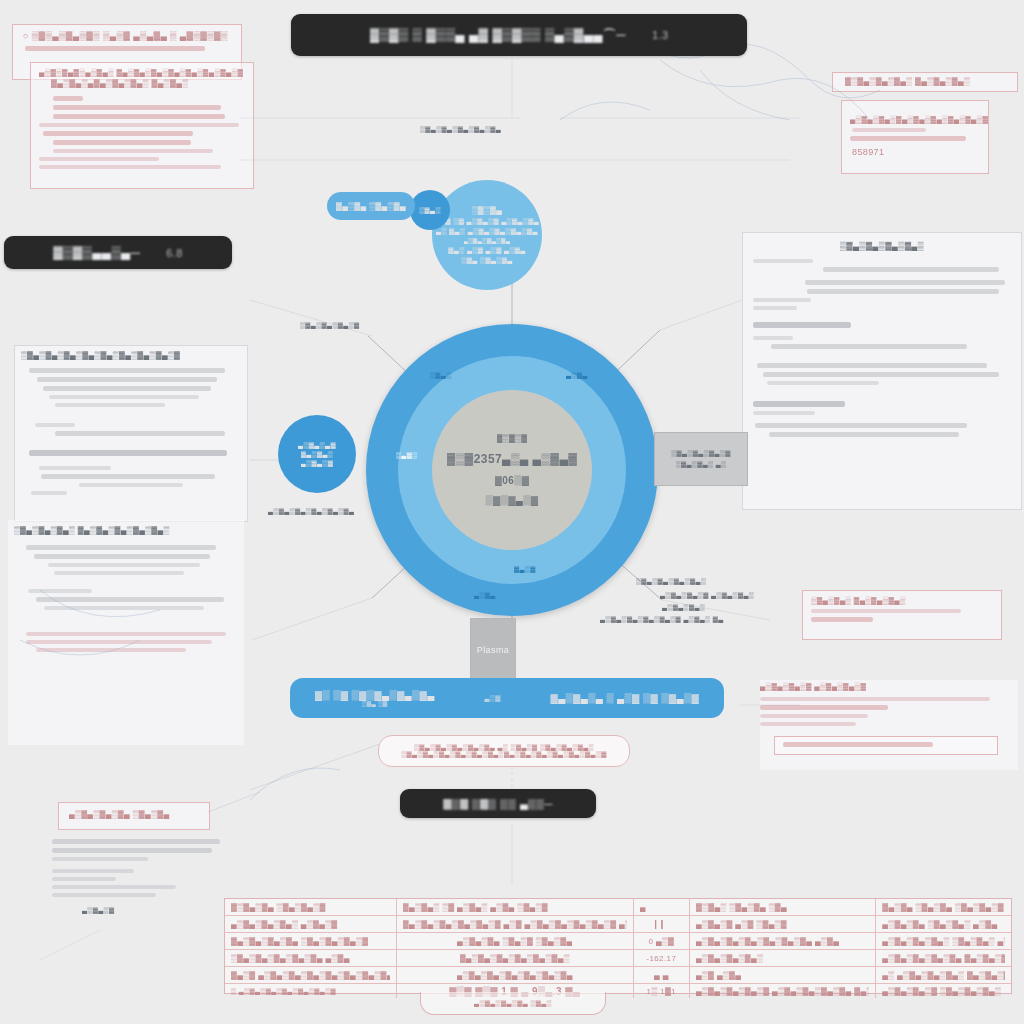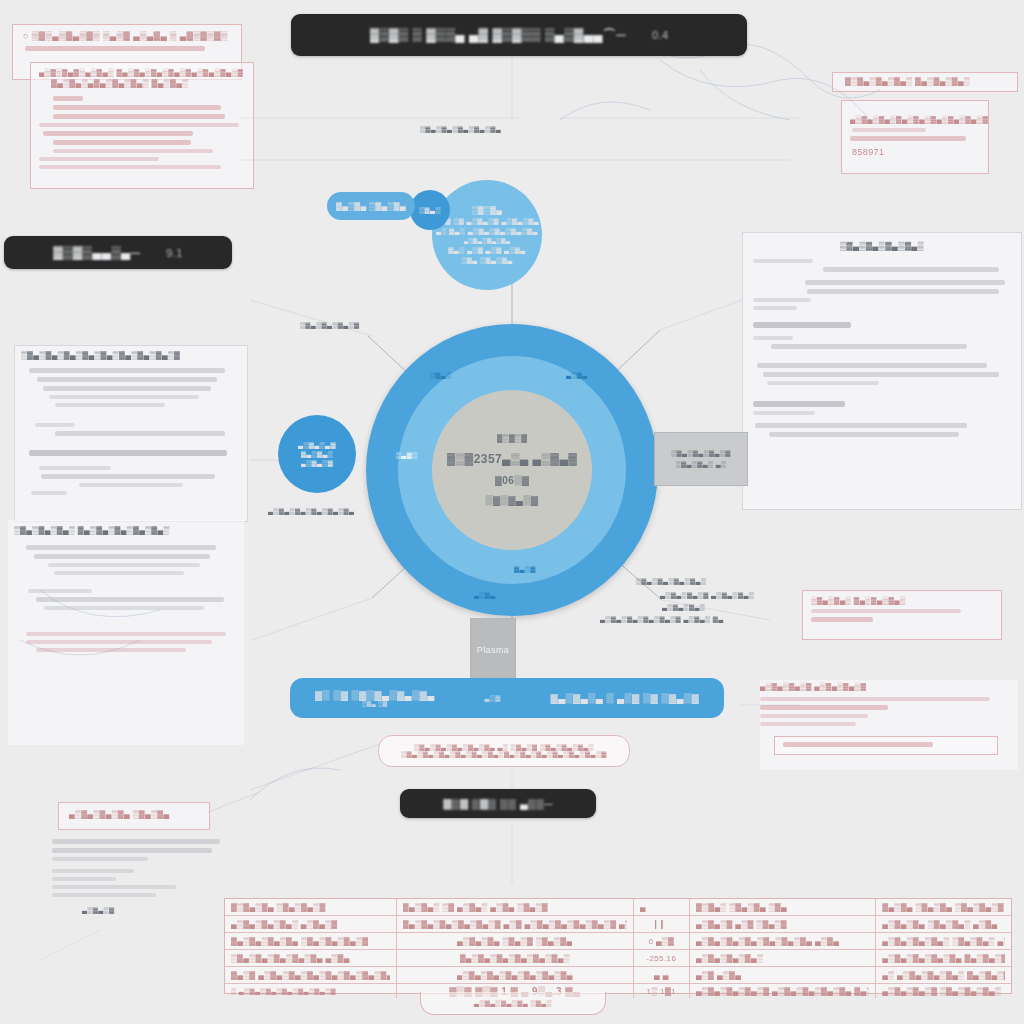--- a/index.html
+++ b/index.html
@@ -129,21 +129,21 @@
       <div class="tline" style="width:188px;margin-left:10px;"></div>
       <div class="tline thin" style="width:160px;margin-left:18px;"></div>
       <div class="tline red thin" style="width:200px;margin-top:22px;"></div>
       <div class="tline red thin" style="width:186px;"></div>
       <div class="tline red thin" style="width:150px;margin-left:10px;"></div>
     </div>
   </div>
 
   <div class="darkbar" style="left:4px;top:236px;width:228px;height:33px;">
     <span class="t blurtxt wht">▓▒▓▒▄▄▒▄─</span>
-    <span class="n blurtxt wht">9.1</span>
+    <span class="n blurtxt wht">6.8</span>
   </div>
 
   <div class="panel red" style="left:58px;top:802px;width:150px;height:26px;">
     <div class="blurtxt red" style="font-size:8px;padding:7px 0 0 10px;">▄▒▓▄▒▓▄▒▓▄ ▒▓▄▒▓▄</div>
   </div>
   <div style="position:absolute;left:52px;top:835px;width:175px;">
     <div class="tline" style="width:168px;"></div>
     <div class="tline" style="width:160px;"></div>
     <div class="tline thin" style="width:96px;"></div>
     <div class="tline thin" style="width:82px;margin-top:8px;"></div>
@@ -314,21 +314,21 @@
     <div class="blurtxt wht" style="font-size:10px;font-weight:bold;">▓▄▒▓▄▒▄ ▒ ▄▒▓ ▒▓ ▒▓▄▒▓</div>
   </div>
 
   <div class="callout" style="left:378px;top:735px;width:250px;height:30px;">
     <div class="blurtxt red" style="font-size:7px;">▒▓▄▒▓▄▒▓▄▒▓▄▒▓▄ ▄▒ ▒▓▄▒▓ ▒▓▄▒▓▄▒▓▄▒</div>
     <div class="blurtxt red" style="font-size:7px;">▒▓▄▒▓▄▒▓▄▒▓▄▒▓▄▒▓▄▒▓▄▒▓▄▒▓▄▒▓▄▒▓▄▒▓▄▒▓</div>
   </div>
 
   <div class="darkbar" style="left:291px;top:14px;width:456px;height:42px;">
     <span class="t blurtxt wht">▓▒▓▒ ▒ ▓▒▒▄ ▄▓ ▓▒▓▒▒ ▒▄▒▓▄▄⌒─</span>
-    <span class="n blurtxt wht">0.4</span>
+    <span class="n blurtxt wht">1.3</span>
   </div>
 
   <div class="darkbar" style="left:400px;top:789px;width:196px;height:29px;">
     <span class="t blurtxt wht" style="font-size:11px;">▓▒▓ ▒▓▒ ▒▒ ▄▒▒─</span>
   </div>
 
   <div class="blurtxt dk" style="position:absolute;left:420px;top:126px;font-size:7px;">▒▓▄▒▓▄▒▓▄▒▓▄▒▓▄</div>
   <div class="blurtxt dk" style="position:absolute;left:300px;top:322px;font-size:7px;">▒▓▄▒▓▄▒▓▄▒▓</div>
   <div class="blurtxt dk" style="position:absolute;left:268px;top:508px;font-size:7px;">▄▒▓▄▒▓▄▒▓▄▒▓▄▒▓▄</div>
   <div class="blurtxt dk" style="position:absolute;left:636px;top:578px;font-size:7px;">▒▓▄▒▓▄▒▓▄▒▓▄▒</div>
@@ -393,21 +393,21 @@
     </div>
 
     <div class="trow" style="height:16px;">
       <div class="tcell" style="width:22%;">
         <span class="blurtxt red">▒▓▄▒▓▄▒▓▄▒▓▄▒▓▄ ▄▒▓▄</span>
         </div>
       <div class="tcell" style="width:31%;justify-content:center;">
         <span class="blurtxt red">▓▄▒▓▄▒▓▄▒▓▄▒▓▄▒▓▄▒</span>
         </div>
       <div class="tcell" style="width:6%;justify-content:center;">
-        <span class="blurtxt red">-255.16</span>
+        <span class="blurtxt red">-162.17</span>
         </div>
       <div class="tcell" style="width:24%;">
         <span class="blurtxt red">▄▒▓▄▒▓▄▒▓▄▒</span>
         </div>
       <div class="tcell" style="width:17%;">
         <span class="blurtxt red">▄▒▓▄▒▓▄▒▓▄▒▓▄ ▓▄▒▓▄▒▓▄▒▓</span>
         </div>
     </div>
 
     <div class="trow" style="height:16px;">

